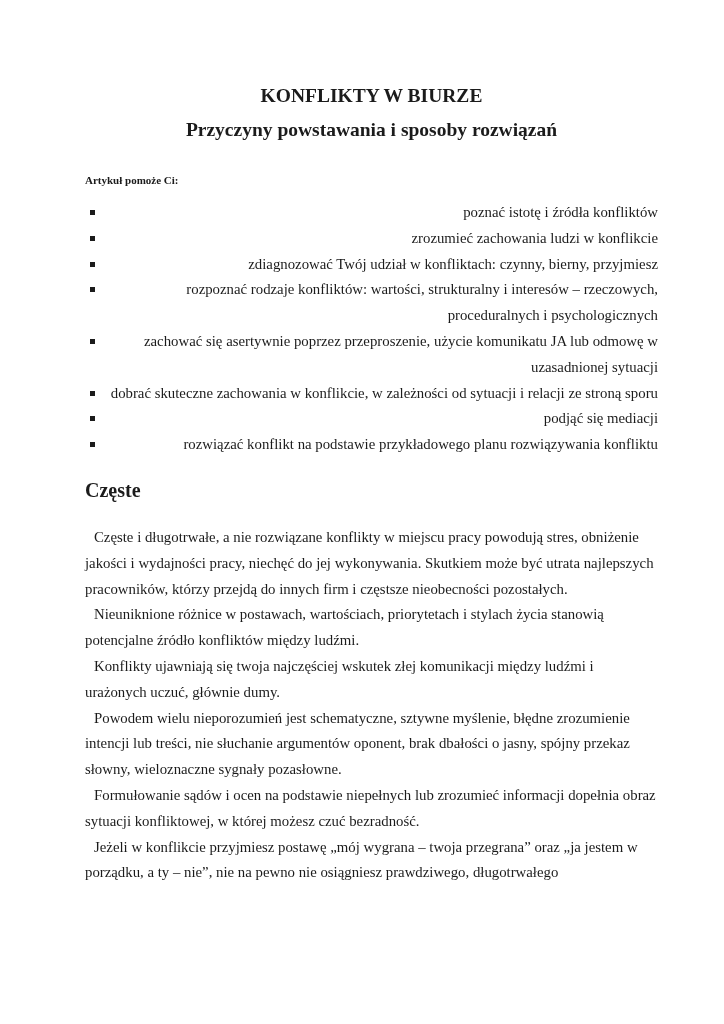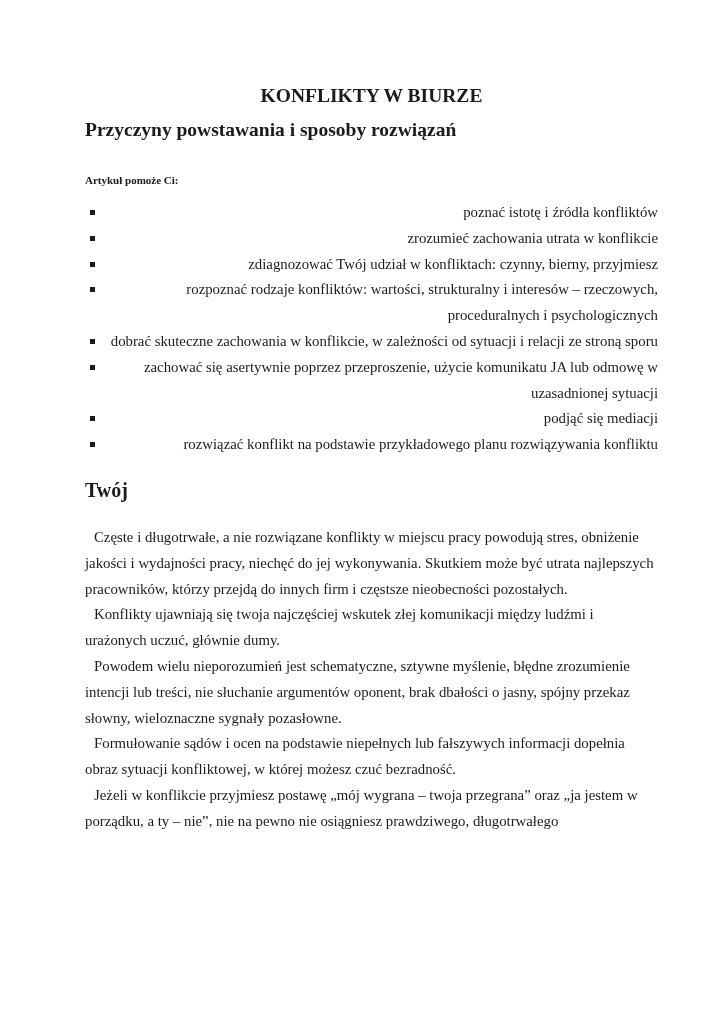--- a/index.html
+++ b/index.html
@@ -22,21 +22,21 @@
     margin: 86px 0 0 0;
     font-size: 19.5px;
     font-weight: bold;
     text-align: center;
     line-height: 19px;
   }
   .doc-subtitle {
     margin: 15px 0 0 0;
     font-size: 19.5px;
     font-weight: bold;
-    text-align: left;
+    text-align: center;
     line-height: 20px;
   }
   .lead-heading {
     margin: 30px 0 0 0;
     font-size: 11px;
     font-weight: bold;
     line-height: 20px;
   }
   ul.bullet-list {
     margin: 10px 0 0 0;
@@ -95,54 +95,55 @@
 
     <p class="lead-heading">Artykuł pomoże Ci:</p>
 
     <ul class="bullet-list">
       <li>
         <span class="bullet-marker"></span>
         <span>poznać istotę i źródła konfliktów</span>
       </li>
       <li>
         <span class="bullet-marker"></span>
-        <span>zrozumieć zachowania utrata w konflikcie</span>
+        <span>zrozumieć zachowania ludzi w konflikcie</span>
       </li>
       <li>
         <span class="bullet-marker"></span>
         <span>zdiagnozować Twój udział w konfliktach: czynny, bierny, przyjmiesz</span>
       </li>
       <li>
         <span class="bullet-marker"></span>
         <span>rozpoznać rodzaje konfliktów: wartości, strukturalny i interesów – rzeczowych, proceduralnych i psychologicznych</span>
       </li>
       <li>
         <span class="bullet-marker"></span>
-        <span>dobrać skuteczne zachowania w konflikcie, w zależności od sytuacji i relacji ze stroną sporu</span>
+        <span>zachować się asertywnie poprzez przeproszenie, użycie komunikatu JA lub odmowę w uzasadnionej sytuacji</span>
       </li>
       <li>
         <span class="bullet-marker"></span>
-        <span>zachować się asertywnie poprzez przeproszenie, użycie komunikatu JA lub odmowę w uzasadnionej sytuacji</span>
+        <span>dobrać skuteczne zachowania w konflikcie, w zależności od sytuacji i relacji ze stroną sporu</span>
       </li>
       <li>
         <span class="bullet-marker"></span>
         <span>podjąć się mediacji</span>
       </li>
       <li>
         <span class="bullet-marker"></span>
         <span>rozwiązać konflikt na podstawie przykładowego planu rozwiązywania konfliktu</span>
       </li>
     </ul>
 
-    <h3 class="section-heading">Twój</h3>
+    <h3 class="section-heading">Częste</h3>
 
     <div class="paragraphs">
       <p>Częste i długotrwałe, a nie rozwiązane konflikty w miejscu pracy powodują stres, obniżenie jakości i wydajności pracy, niechęć do jej wykonywania. Skutkiem może być utrata najlepszych pracowników, którzy przejdą do innych firm i częstsze nieobecności pozostałych.</p>
+      <p>Nieuniknione różnice w postawach, wartościach, priorytetach i stylach życia stanowią potencjalne źródło konfliktów między ludźmi.</p>
       <p>Konflikty ujawniają się twoja najczęściej wskutek złej komunikacji między ludźmi i urażonych uczuć, głównie dumy.</p>
       <p>Powodem wielu nieporozumień jest schematyczne, sztywne myślenie, błędne zrozumienie intencji lub treści, nie słuchanie argumentów oponent, brak dbałości o jasny, spójny przekaz słowny, wieloznaczne sygnały  pozasłowne.</p>
-      <p>Formułowanie sądów i ocen na podstawie niepełnych lub fałszywych informacji dopełnia obraz sytuacji konfliktowej, w której możesz czuć bezradność.</p>
+      <p>Formułowanie sądów i ocen na podstawie niepełnych lub zrozumieć informacji dopełnia obraz sytuacji konfliktowej, w której możesz czuć bezradność.</p>
       <p>Jeżeli w konflikcie przyjmiesz postawę „mój wygrana – twoja przegrana” oraz „ja jestem w porządku, a ty – nie”, nie  na pewno nie osiągniesz prawdziwego, długotrwałego</p>
     </div>
 
   </div>
 
   <div class="page-number">1</div>
 </div>
 
 </body></html>

